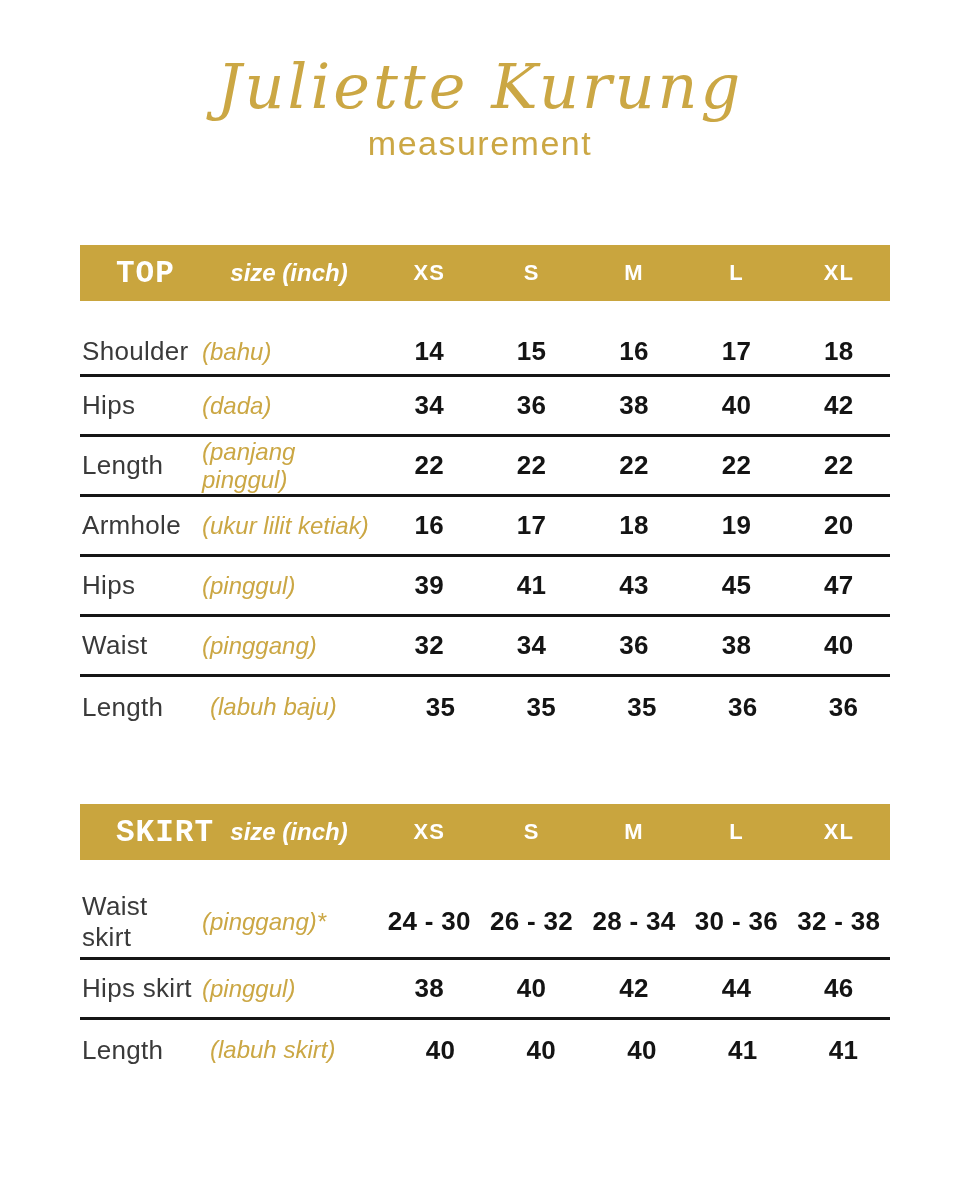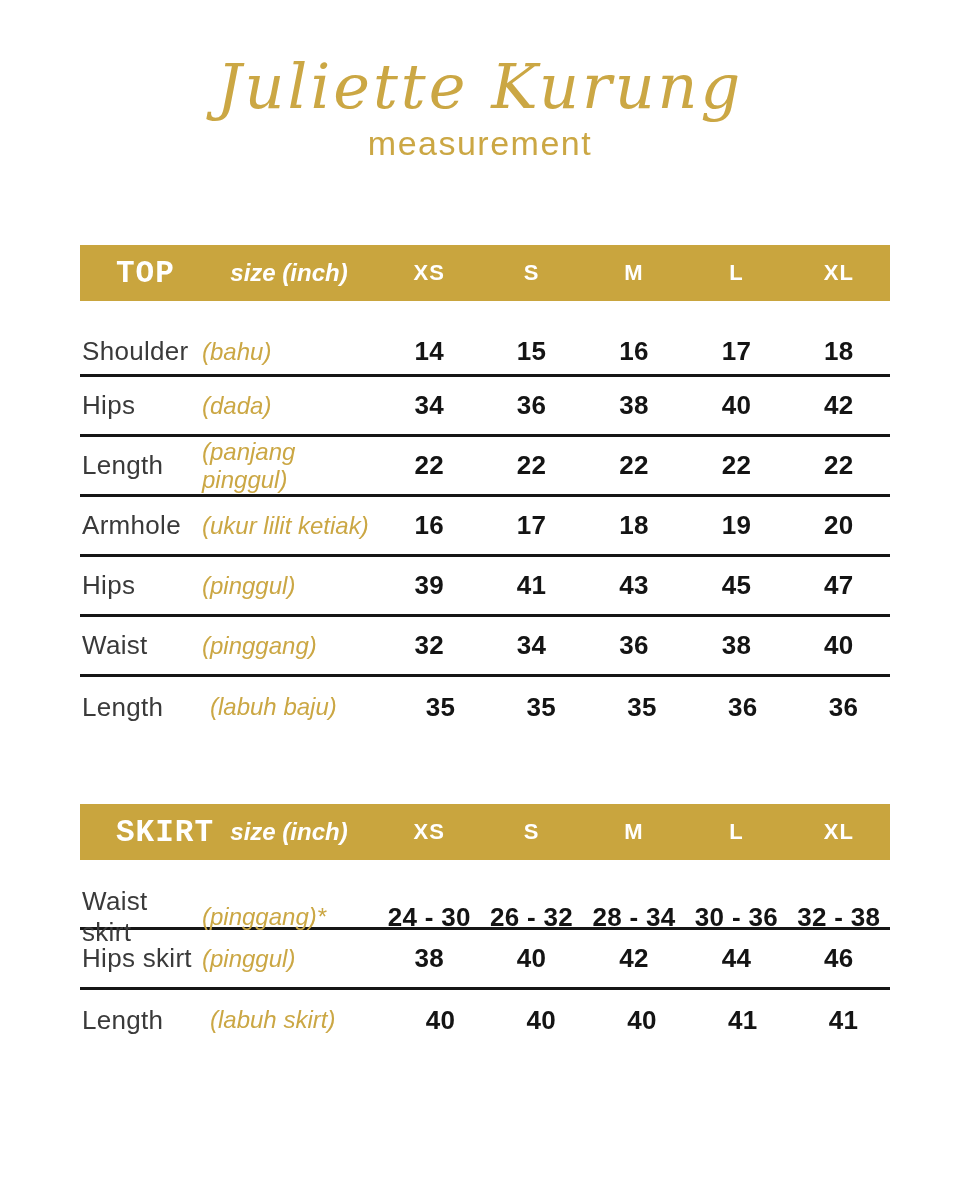--- a/index.html
+++ b/index.html
@@ -31,21 +31,21 @@
     display:grid;grid-template-columns:120px 178px repeat(5,1fr);align-items:center;
   }
   .bar-name{padding-left:36px;font-size:31px;font-weight:bold;letter-spacing:1px;font-family:Liberation Mono, monospace;}
   .bar-size-label{font-size:24px;font-weight:bold;font-style:italic;text-align:center;}
   .bar-size{font-size:22px;font-weight:600;text-align:center;letter-spacing:1px;}
   .row{
     display:grid;grid-template-columns:120px 178px repeat(5,1fr);align-items:center;
     height:60px;border-bottom:3px solid var(--line);
   }
   .row.first{padding-top:28px;height:76px;}
-  .size-table.second .row.first{padding-top:26px;height:70px;}
+  .size-table.second .row.first{padding-top:26px;height:100px;}
   .row.last{border-bottom:none;gap:8px;}
   .row-label{font-size:26px;color:var(--label);padding-left:2px;letter-spacing:0.3px;}
   .row-malay{font-size:24px;font-style:italic;color:var(--gold-text);padding-left:2px;}
   .cell{font-size:26px;font-weight:bold;color:var(--value);text-align:center;letter-spacing:0.3px;white-space:nowrap;}
   .footnote{
     margin-top:24px;text-align:center;font-size:24px;color:var(--gold-text);letter-spacing:0.3px;
   }
 </style>
 </head>
 <body>

